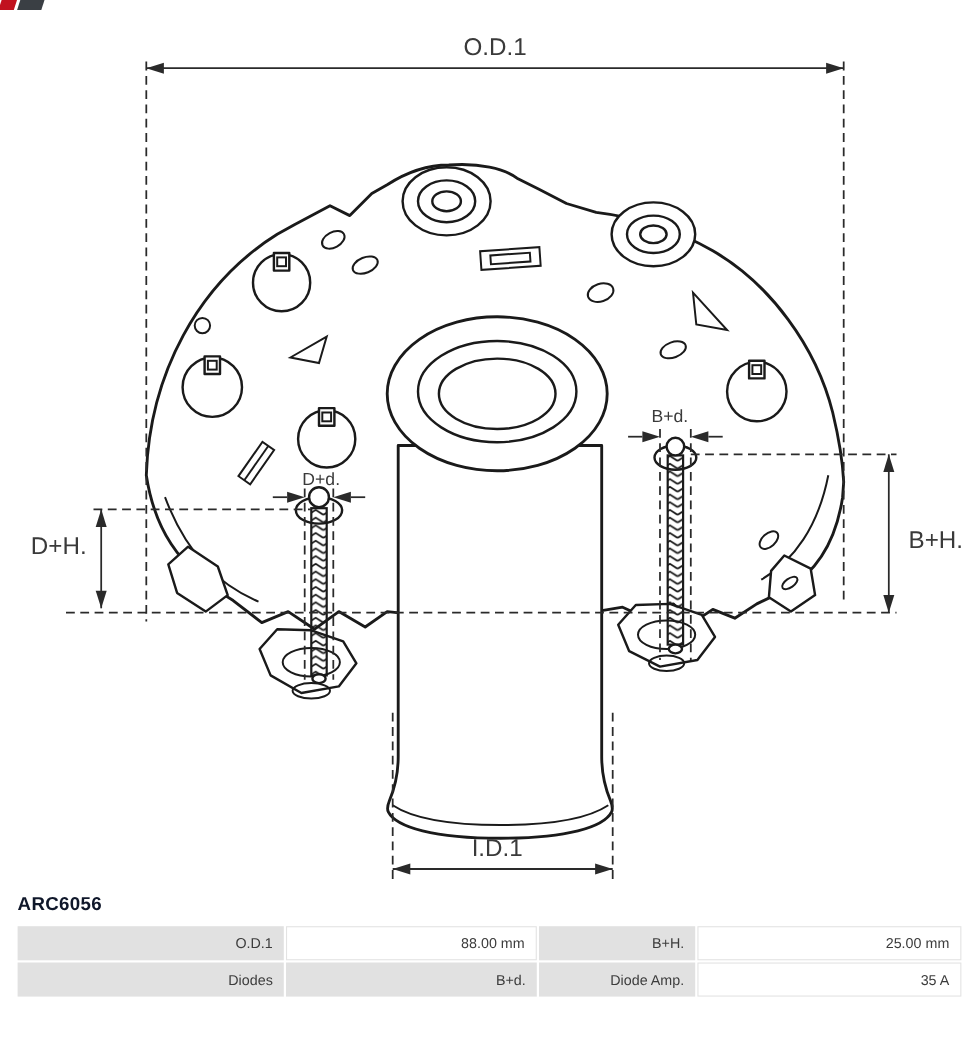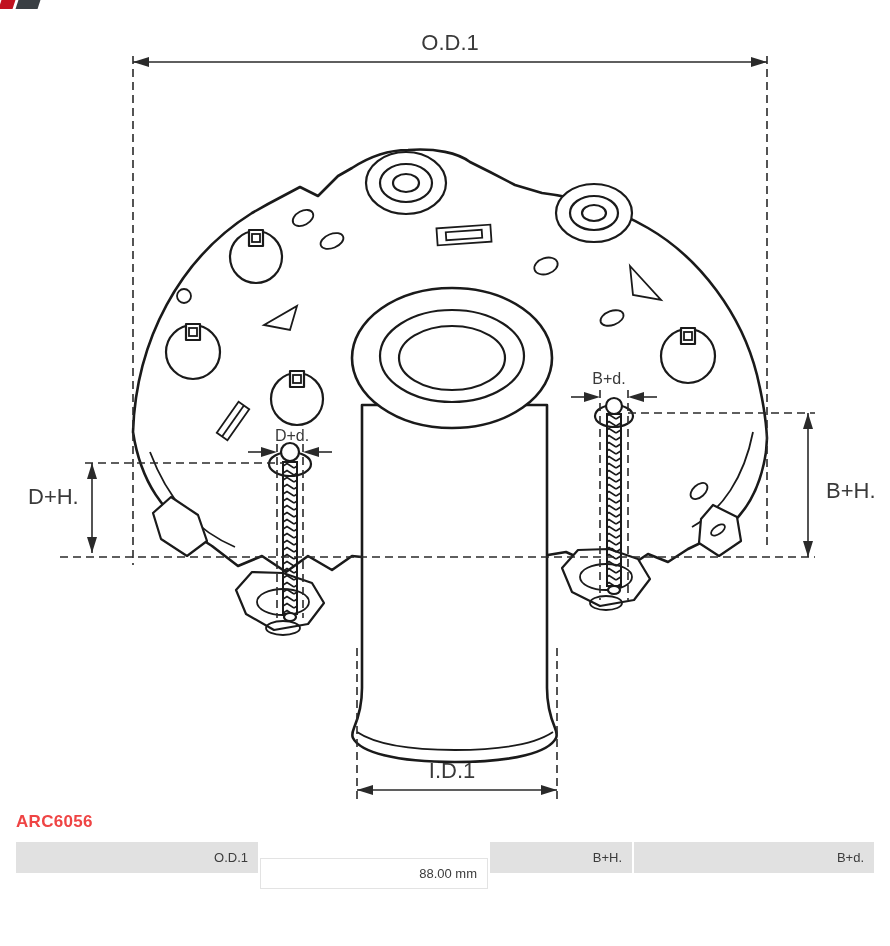--- a/index.html
+++ b/index.html
@@ -17,32 +17,32 @@
   .lnf3 {fill:#ffffff;stroke:#1a1a1a;stroke-width:2.6;stroke-linejoin:round;}
   .thin {fill:none;stroke:#1a1a1a;stroke-width:1.8;}
   .dim  {fill:none;stroke:#2a2a2a;stroke-width:1.6;}
   .dash {fill:none;stroke:#2a2a2a;stroke-width:1.6;stroke-dasharray:8 5;}
   .arr  {fill:#2a2a2a;stroke:none;}
   .dim-lbl   {font-family:"Liberation Sans",sans-serif;font-size:22px;fill:#3a3a3a;}
   .dim-lbl-sm{font-family:"Liberation Sans",sans-serif;font-size:16px;fill:#3a3a3a;}
 
   .part-number{
     position:absolute;top:812px;left:16px;
-    font-size:17px;font-weight:700;color:#ef4444;letter-spacing:.3px;
+    font-size:17px;font-weight:700;color:#0f172a;letter-spacing:.3px;
   }
   .spec-table{
     position:absolute;top:842px;left:16px;width:858px;
     display:grid;grid-template-columns:242px 228px 142px 1fr;
     gap:2px;grid-auto-rows:31px;
     font-size:13px;color:#3c3c3c;
   }
   .cell{height:31px;line-height:31px;text-align:right;padding-right:10px;box-sizing:border-box;
         white-space:nowrap;overflow:hidden;}
   .cell.label{background:#e1e1e1;}
-  .cell.value{background:#ffffff;border:1px solid #e3e3e3;line-height:29px;margin-top:16px;}
+  .cell.value{background:#ffffff;border:1px solid #e3e3e3;line-height:29px;}
   .cell.blank{background:transparent;border:none;}
 </style>
 </head>
 <body>
 
 <div class="logo-frag">
   <span class="chip-red"></span>
   <span class="chip-dark"></span>
 </div>
 
@@ -231,18 +231,22 @@
   </g>
 </svg>
 
 <div class="part-number">ARC6056</div>
 
 <div class="spec-table">
 
   <div class="cell label">O.D.1</div>
   <div class="cell value">88.00 mm</div>
   <div class="cell label">B+H.</div>
-
+  <div class="cell value">25.00 mm</div>
+
+  <div class="cell label">Diodes</div>
   <div class="cell label">B+d.</div>
 
+  <div class="cell label">Diode Amp.</div>
+  <div class="cell value">35 A</div>
   <div class="cell blank"></div>
   <div class="cell blank"></div>
 </div>
 
 </body></html>

